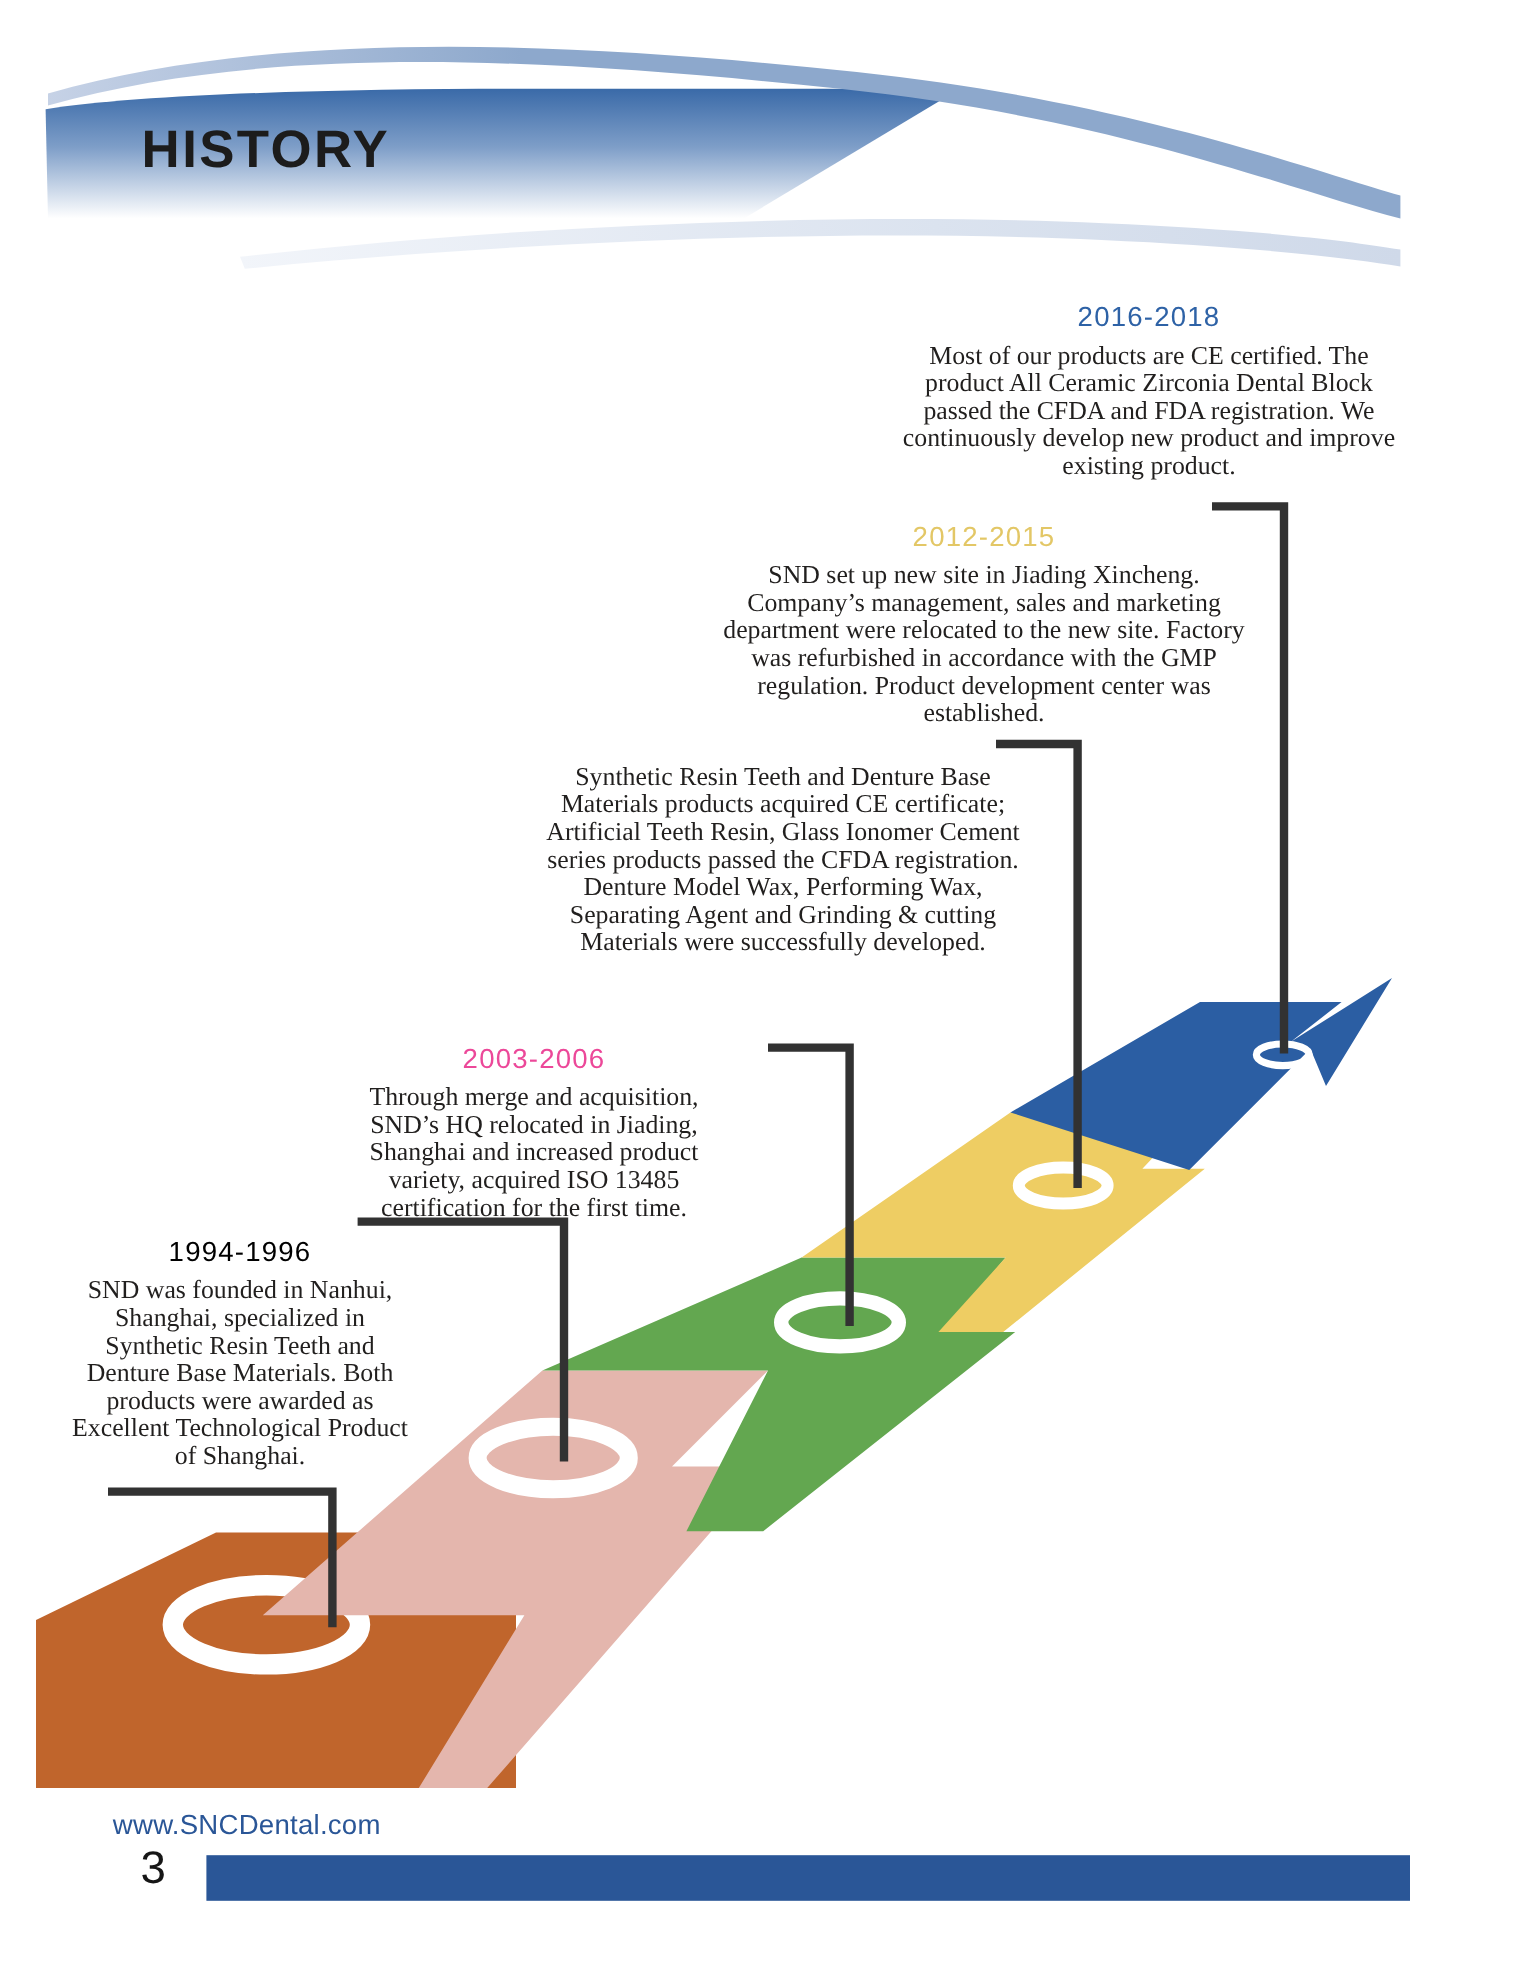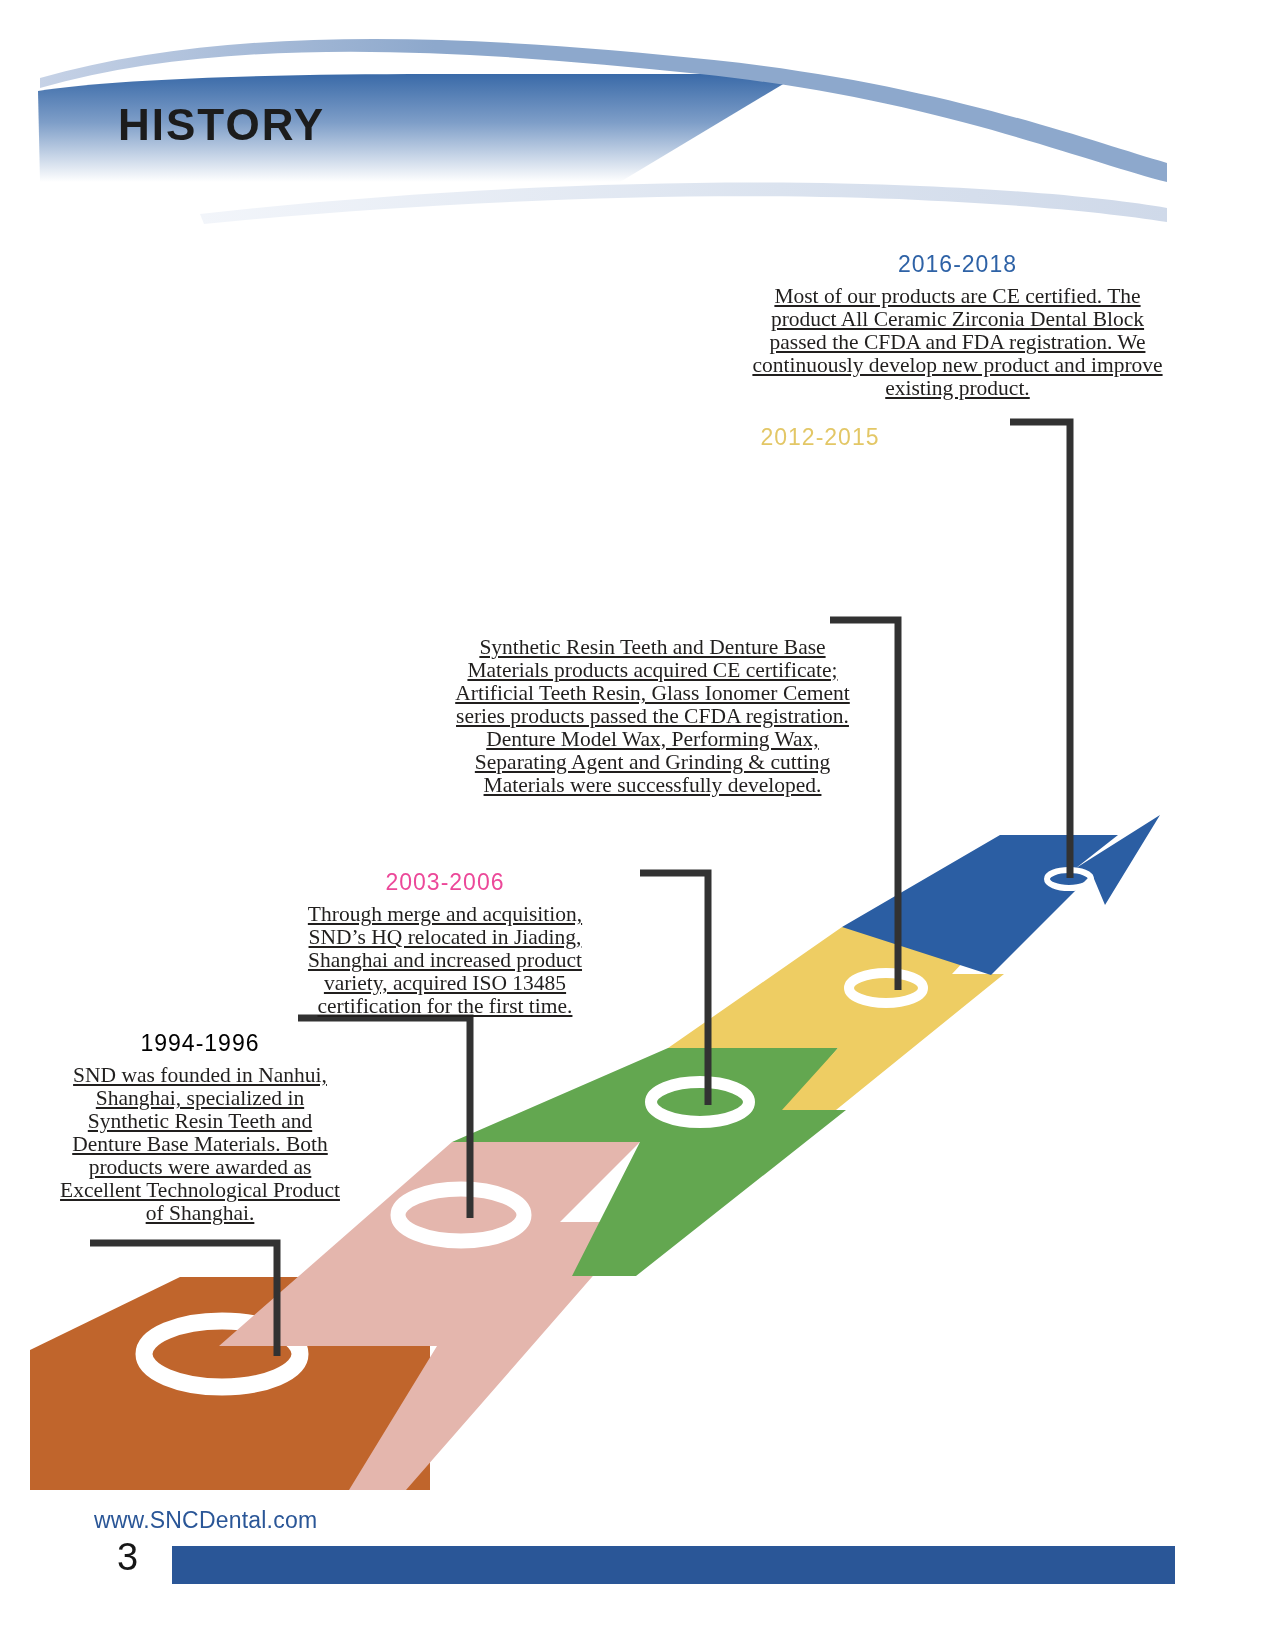--- a/index.html
+++ b/index.html
@@ -68,25 +68,24 @@
     letter-spacing: 1px;
     margin: 0 0 8px 0;
     line-height: 1.1;
   }
   .entry-body {
     font-family: "Liberation Serif", serif;
     font-size: 21.5px;
     line-height: 1.07;
     color: #211f1e;
     margin: 0;
-    text-decoration: underline;
   }
 
   #entry-2016 { left: 745px; top: 252px; width: 425px; }
-  #entry-2012 { left: 600px; top: 425px; width: 440px; }
+  #entry-2012 { left: 600px; top: 435px; width: 440px; }
   #entry-2007 { left: 455px; top: 636px; width: 395px; }
   #entry-2003 { left: 285px; top: 870px; width: 320px; }
   #entry-1994 { left: 55px; top: 1031px; width: 290px; }
 
   
   #footer-bar {
     position: absolute;
     left: 172px;
     top: 1546px;
     width: 1003px;
@@ -197,20 +196,21 @@
     </g>
   </svg>
 
   <div class="entry" id="entry-2016">
     <div class="entry-year" style="color:#2e62a6;">2016-2018</div>
     <div class="entry-body">Most of our products are CE certified. The product All Ceramic Zirconia Dental Block passed the CFDA and FDA registration. We continuously develop new product and improve existing product.</div>
   </div>
 
   <div class="entry" id="entry-2012">
     <div class="entry-year" style="color:#e3c766;">2012-2015</div>
+    <div class="entry-body">SND set up new site in Jiading Xincheng. Company’s management, sales and marketing department were relocated to the new site. Factory was refurbished in accordance with the GMP regulation. Product development center was established.</div>
   </div>
 
   <div class="entry" id="entry-2007">
     <div class="entry-body">Synthetic Resin Teeth and Denture Base Materials products acquired CE certificate; Artificial Teeth Resin, Glass Ionomer Cement series products passed the CFDA registration. Denture Model Wax, Performing Wax, Separating Agent and Grinding &amp; cutting Materials were successfully developed.</div>
   </div>
 
   <div class="entry" id="entry-2003">
     <div class="entry-year" style="color:#ec4899;">2003-2006</div>
     <div class="entry-body">Through merge and acquisition, SND’s HQ relocated in Jiading, Shanghai and increased product variety, acquired ISO 13485 certification for the first time.</div>
   </div>

